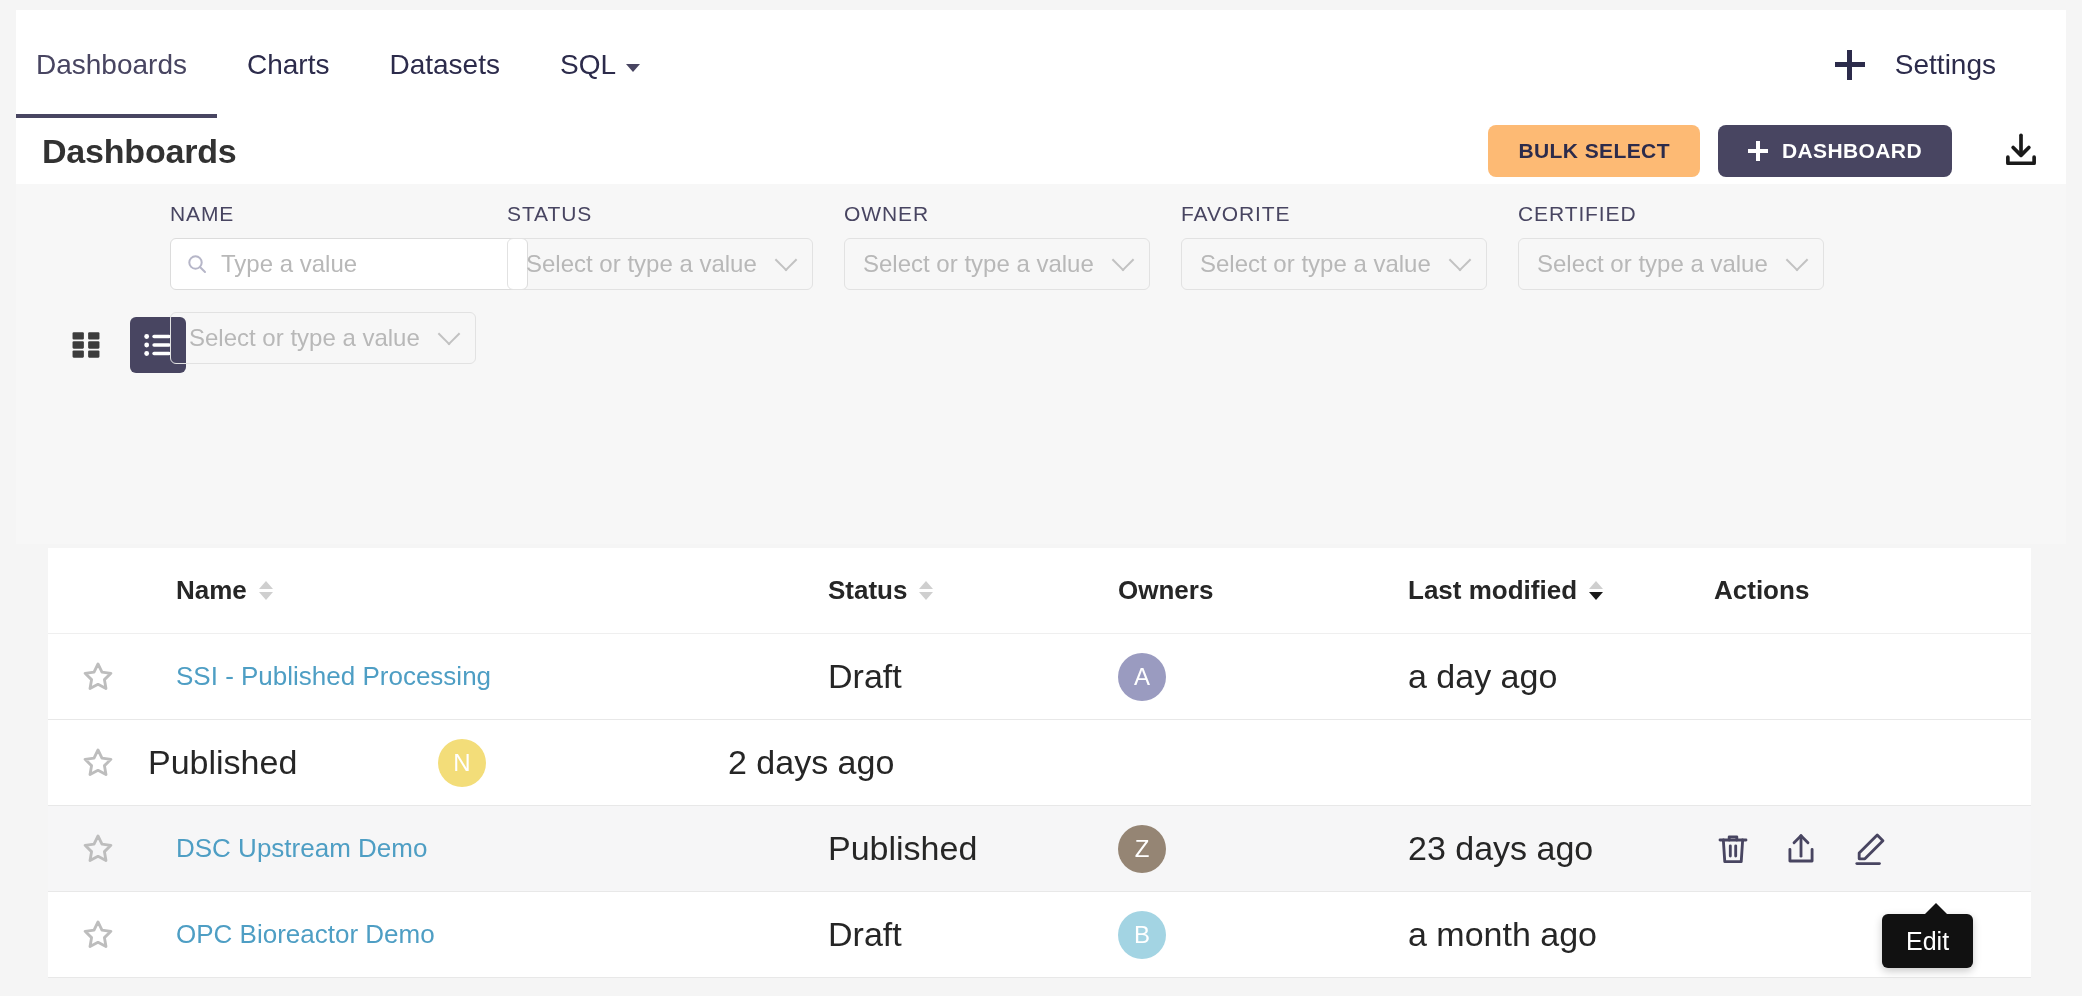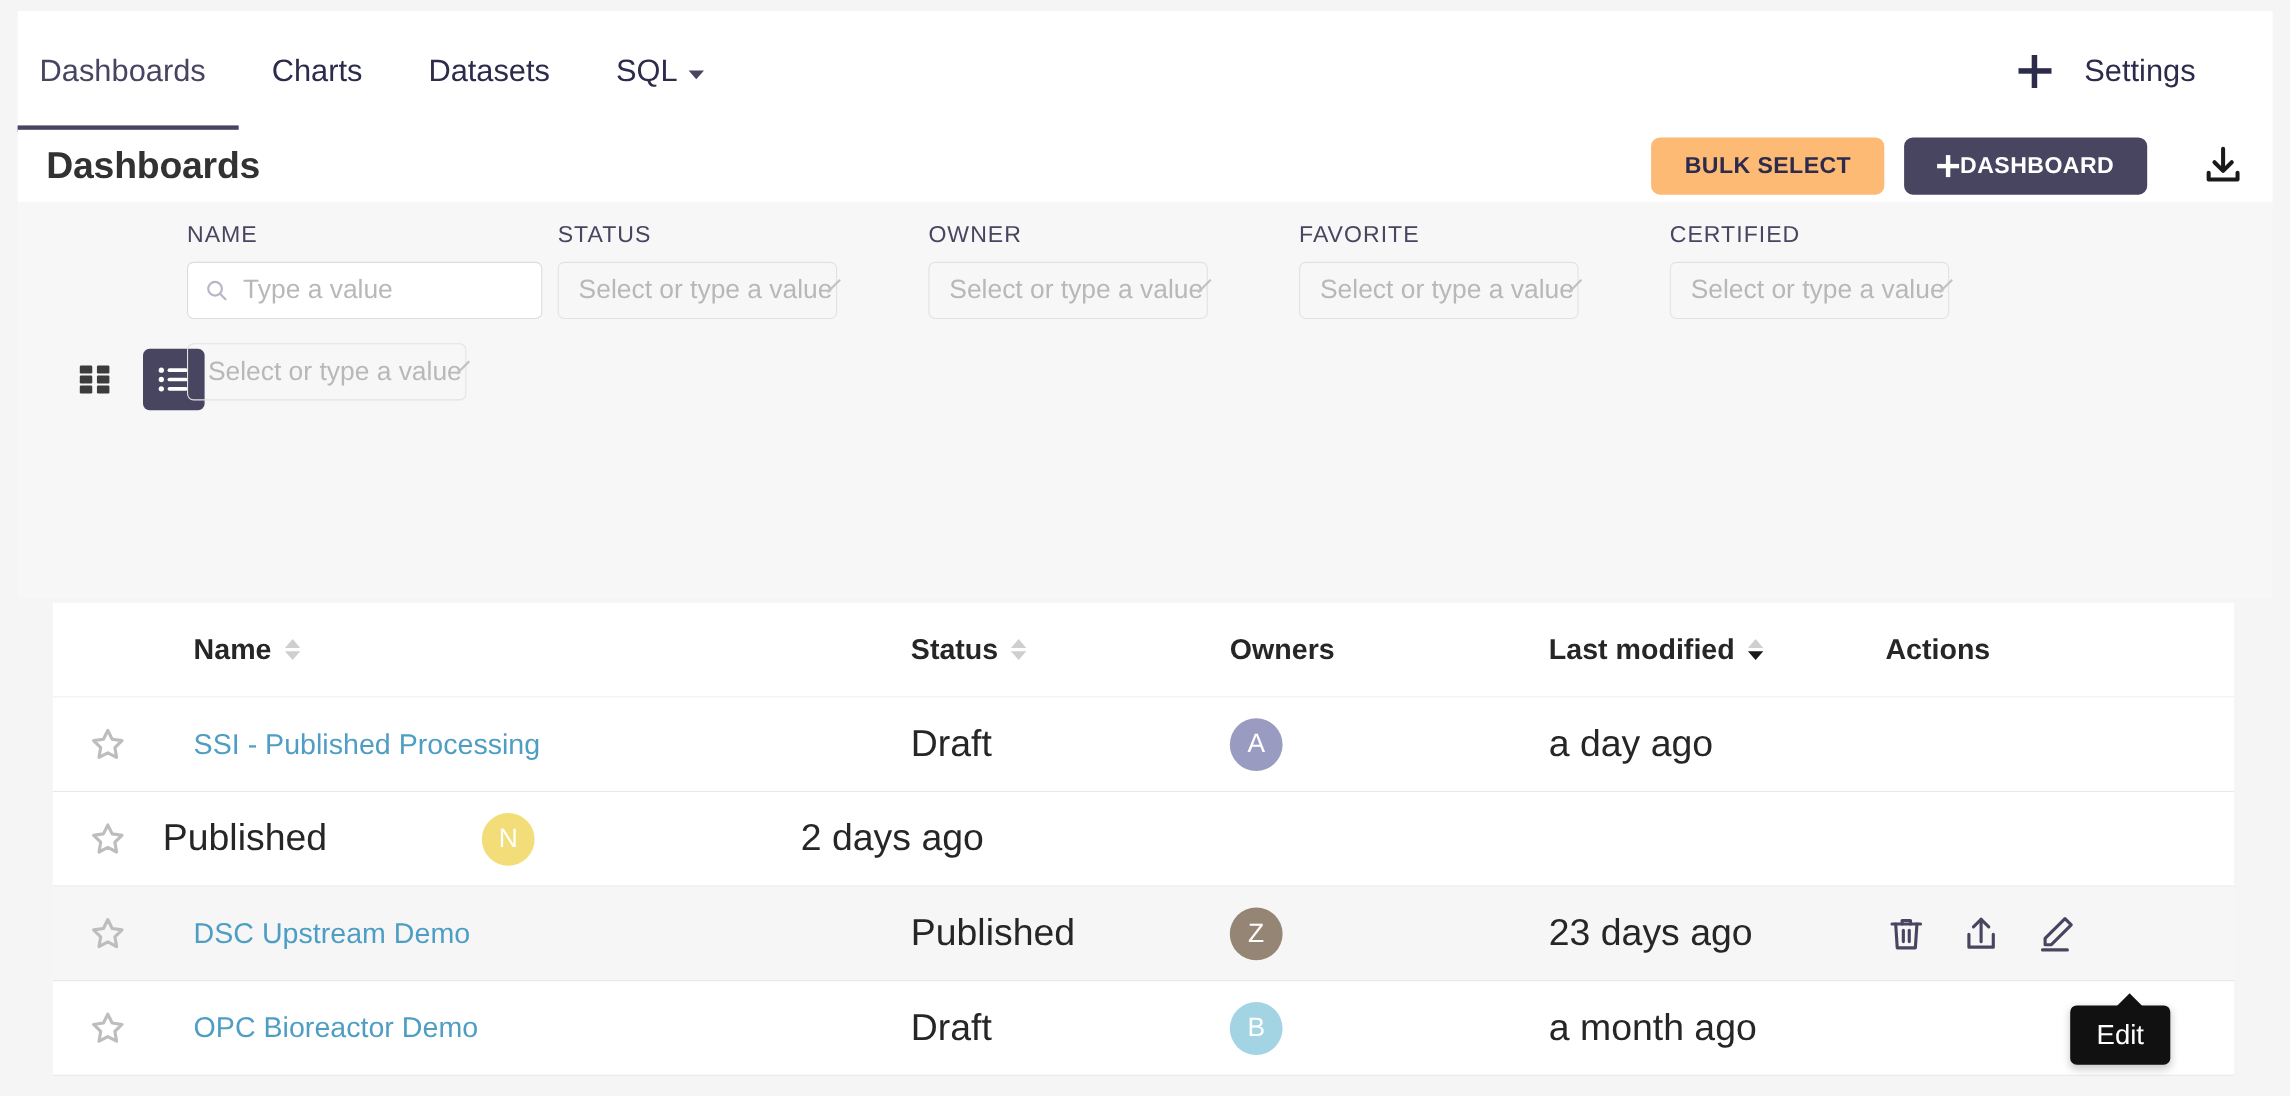--- a/index.html
+++ b/index.html
@@ -123,21 +123,21 @@
     background: #fdba74;
     color: #2c2b4b;
     height: 52px;
     padding: 0 30px;
   }
   .btn-primary {
     background: #484561;
     color: #ffffff;
     height: 52px;
     padding: 0 30px;
-    gap: 1px;
+    gap: 14px;
   }
   .btn-primary .mini-plus {
     position: relative;
     width: 20px; height: 20px;
     display: inline-block;
   }
   .btn-primary .mini-plus::before, .btn-primary .mini-plus::after {
     content: ""; position: absolute; background: #fff;
   }
   .btn-primary .mini-plus::before { left: 0; top: 8px; width: 20px; height: 4px; }
@@ -181,33 +181,33 @@
   .filter-block { width: 337px; margin-bottom: 22px; }
   .filter-label {
     font-size: 21px;
     color: #484561;
     letter-spacing: 0.9px;
     margin-bottom: 10px;
     height: 26px;
   }
   .filter-input {
     position: relative;
-    width: 323px;
+    width: 358px;
     height: 52px;
     background: #ffffff;
     border: 1px solid #dcdcdc;
     border-radius: 6px;
     display: flex;
     align-items: center;
     padding: 0 14px;
     cursor: text;
   }
   .filter-select {
     position: relative;
-    width: 254px;
+    width: 306px;
     height: 52px;
     background: transparent;
     border: 1px solid #e2e2e2;
     border-radius: 6px;
     display: flex;
     align-items: center;
     justify-content: space-between;
     padding: 0 18px;
     cursor: pointer;
   }

